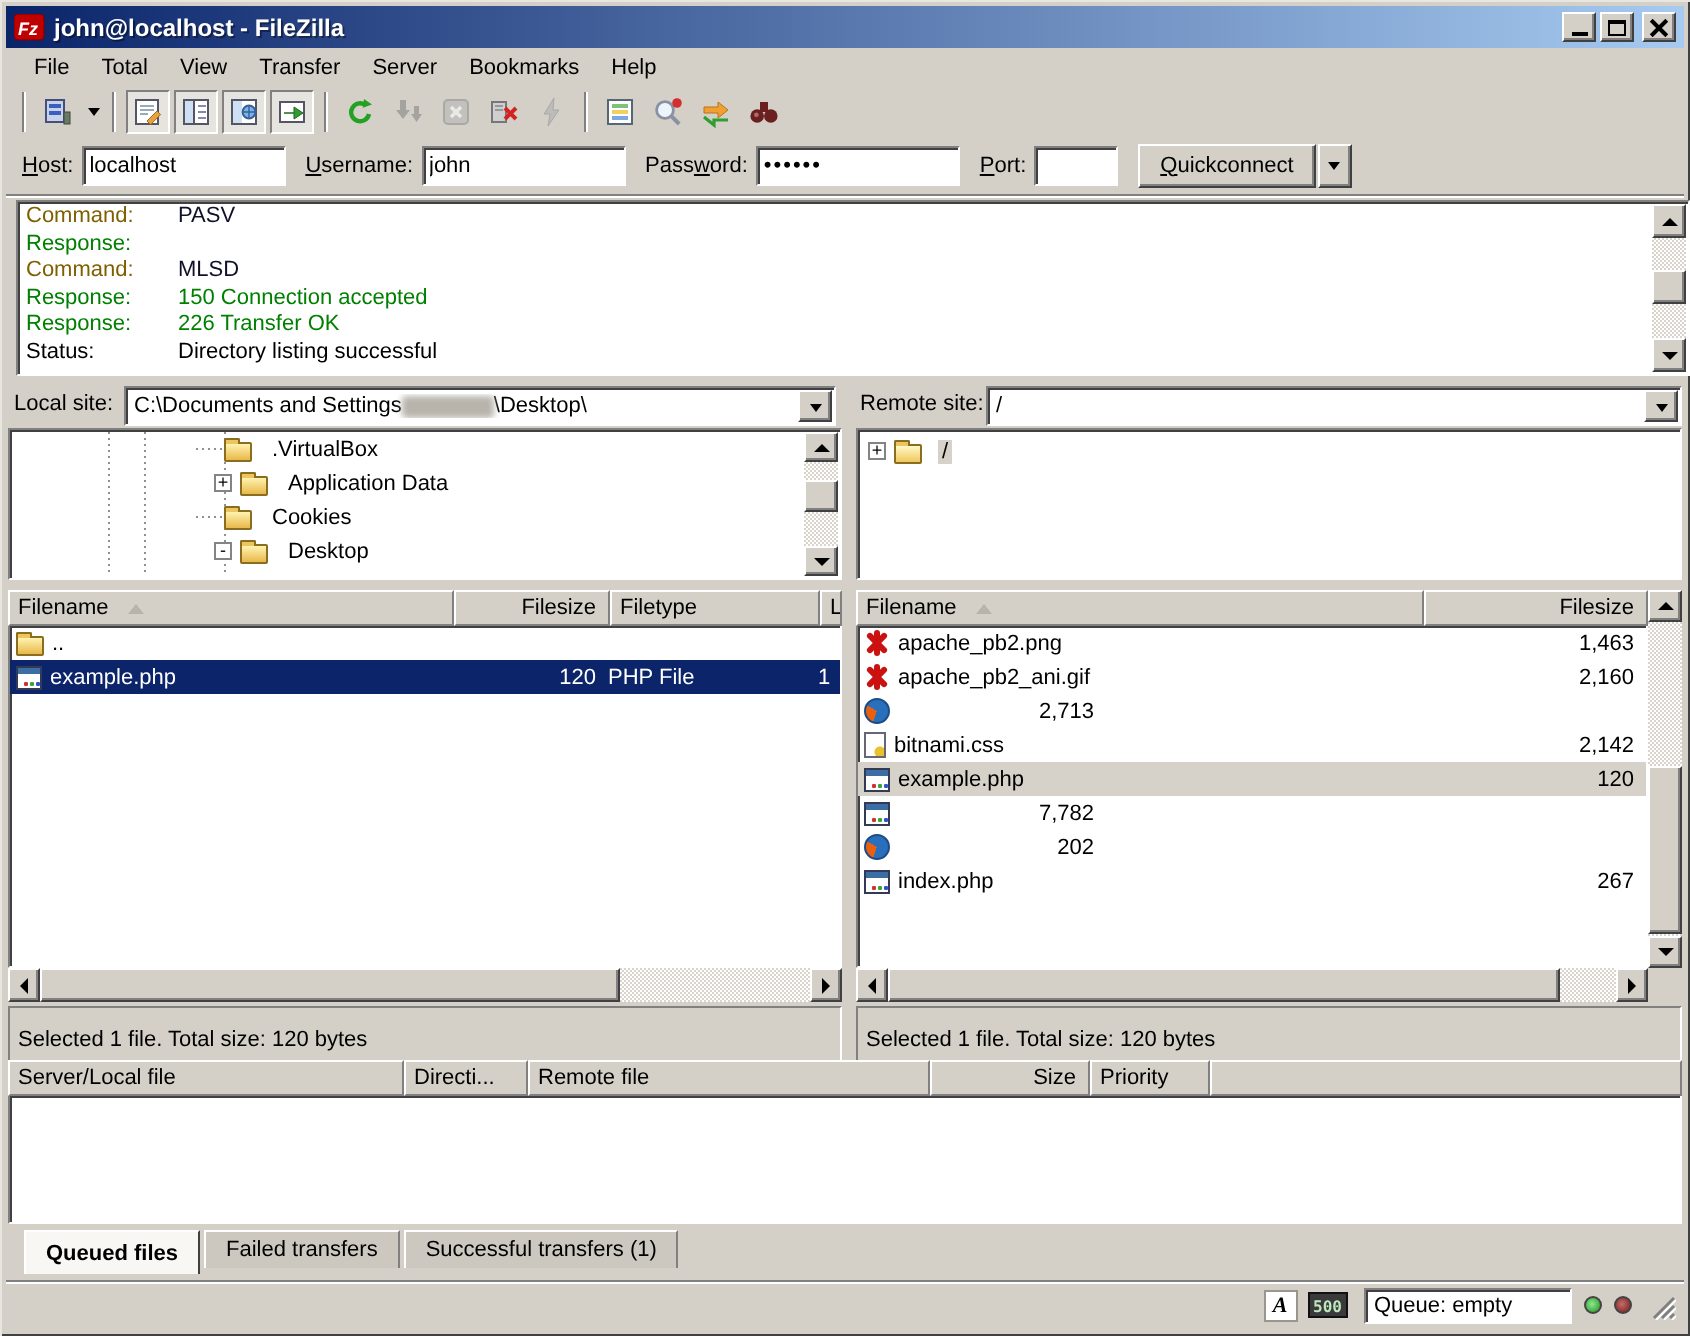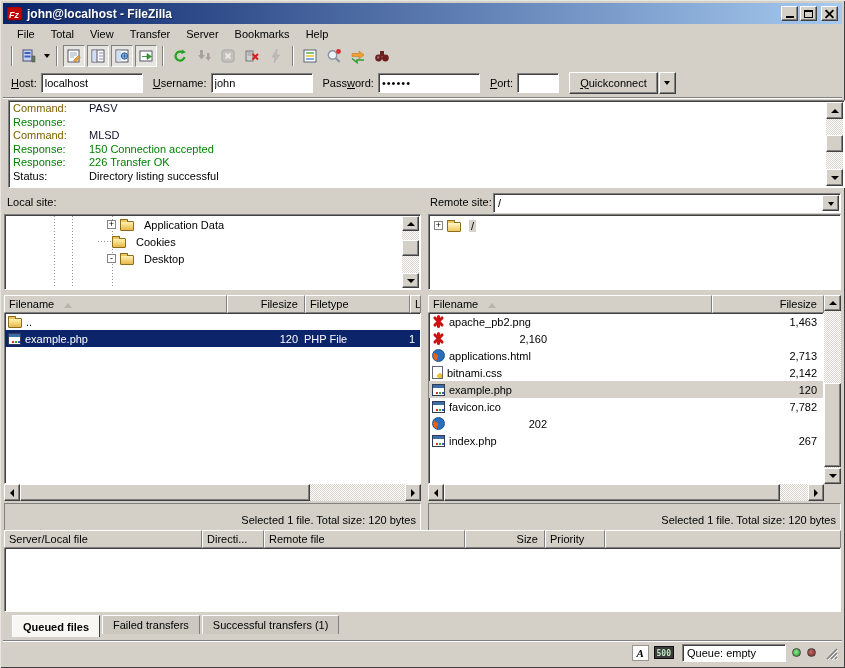--- a/index.html
+++ b/index.html
@@ -97,21 +97,21 @@
   .i-apache::before{transform:rotate(45deg);} .i-apache::after{transform:rotate(-45deg);}
   .i-apache b{position:absolute;left:5px;top:0;width:3px;height:13px;background:#cc1111;border-radius:2px;display:block;}
   
   .lrow{height:17px;display:flex;align-items:center;padding-left:3px;white-space:nowrap;}
   .lrow.sel-active{background:#0b246a;color:#fff;}
   .lrow.sel-inactive{background:#d6d2ca;}
   .cell-num{text-align:right;padding-right:6px;}
   .sortarr{width:0;height:0;border:4px solid transparent;border-bottom:5px solid #b8b4ac;
            display:inline-block;margin-left:10px;}
   .statusline{background:#d4d0c8;border:1px solid;border-color:#808080 #fff #fff #808080;
-              display:flex;align-items:center;padding:16px 4px;justify-content:flex-end;}
+              display:flex;align-items:center;padding:16px 4px;}
   
   .tab{height:19px;display:flex;align-items:center;padding:0 10px;margin-right:2px;
        background:#ccc8c0;border:1px solid;border-color:#fff #808080 #808080 #fff;border-bottom:none;}
   .tab.active{background:#f8f7f4;font-weight:bold;height:22px;border-color:#fff #404040 #f8f7f4 #fff;}
   
   .statusbar{left:3px;top:640px;width:839px;height:24px;border-top:1px solid #808080;
              box-shadow:inset 0 1px 0 #fff;display:flex;align-items:center;justify-content:flex-end;padding:0 4px;}
   .sb-ico{width:17px;height:16px;border:1px solid #9a968e;background:#fff;display:flex;align-items:center;
           justify-content:center;margin-left:4px;font-style:italic;font-family:"Liberation Serif",serif;font-weight:bold;}
   .sb-badge{height:13px;padding:0 2px;background:#3a3a3a;color:#bfe8bf;font:bold 8px/13px "DejaVu Sans Mono",monospace;
@@ -306,33 +306,44 @@
           <span class="tri-up"></span>
         </div>
       <div class="raised" style="position:absolute;left:0;bottom:34px;width:17px;height:17px"></div>
       <div class="sb-btn" style="position:absolute;bottom:0;width:17px;height:17px">
           <span class="tri-down"></span>
         </div>
     </div>
   </div>
 
   <span class="abs" style="left:7px;top:196px">Local site:</span>
+  <div class="abs combo" style="left:62px;top:193px;width:356px">
+    <span class="combo-text"><span>C:\Documents and Settings</span><span class="redact"></span><span>\Desktop\</span></span>
+    <div class="combo-btn raised">
+        <span class="ca"></span>
+      </div>
+  </div>
   <span class="abs" style="left:430px;top:196px">Remote site:</span>
   <div class="abs combo" style="left:493px;top:193px;width:348px">
     <span class="combo-text">/</span>
     <div class="combo-btn raised">
         <span class="ca"></span>
       </div>
   </div>
 
   <div class="abs sunken" style="left:4px;top:214px;width:417px;height:76px">
     <div style="position:absolute;left:1px;top:1px;right:18px;bottom:1px;overflow:hidden;background:#fff">
       <div class="dots-v" style="left:48px;top:0;height:72px"></div>
       <div class="dots-v" style="left:66px;top:0;height:72px"></div>
       <div class="dots-v" style="left:106px;top:0;height:70px"></div>
+      <div class="trow" style="padding-left:92px">
+        <span class="dots-h"></span>
+        <span class="fi i-folder"></span>
+        <span class="tree-label">.VirtualBox</span>
+      </div>
       <div class="trow" style="padding-left:101px">
         <span class="exp">+</span>
         <span class="fi i-folder"></span>
         <span class="tree-label">Application Data</span>
       </div>
       <div class="trow" style="padding-left:92px">
         <span class="dots-h"></span>
         <span class="fi i-folder"></span>
         <span class="tree-label">Cookies</span>
       </div>
@@ -406,40 +417,39 @@
         <span class="fi i-apache">
           <b></b>
         </span>
         <span style="flex:1;overflow:hidden">apache_pb2.png</span>
         <span class="cell-num" style="width:104px">1,463</span>
       </div>
     <div class="lrow">
         <span class="fi i-apache">
           <b></b>
         </span>
+        <span style="flex:1;overflow:hidden">apache_pb2_ani.gif</span>
         <span class="cell-num" style="width:104px">2,160</span>
       </div>
     <div class="lrow">
         <span class="fi i-ff"></span>
-        <span style="flex:1;overflow:hidden">applications.html</span>
         <span class="cell-num" style="width:104px">2,713</span>
       </div>
     <div class="lrow">
         <span class="fi i-css"></span>
         <span style="flex:1;overflow:hidden">bitnami.css</span>
         <span class="cell-num" style="width:104px">2,142</span>
       </div>
     <div class="lrow sel-inactive">
         <span class="fi i-php"></span>
         <span style="flex:1;overflow:hidden">example.php</span>
         <span class="cell-num" style="width:104px">120</span>
       </div>
     <div class="lrow">
         <span class="fi i-php"></span>
-        <span style="flex:1;overflow:hidden">favicon.ico</span>
         <span class="cell-num" style="width:104px">7,782</span>
       </div>
     <div class="lrow">
         <span class="fi i-ff"></span>
         <span class="cell-num" style="width:104px">202</span>
       </div>
     <div class="lrow">
         <span class="fi i-php"></span>
         <span style="flex:1;overflow:hidden">index.php</span>
         <span class="cell-num" style="width:104px">267</span>

